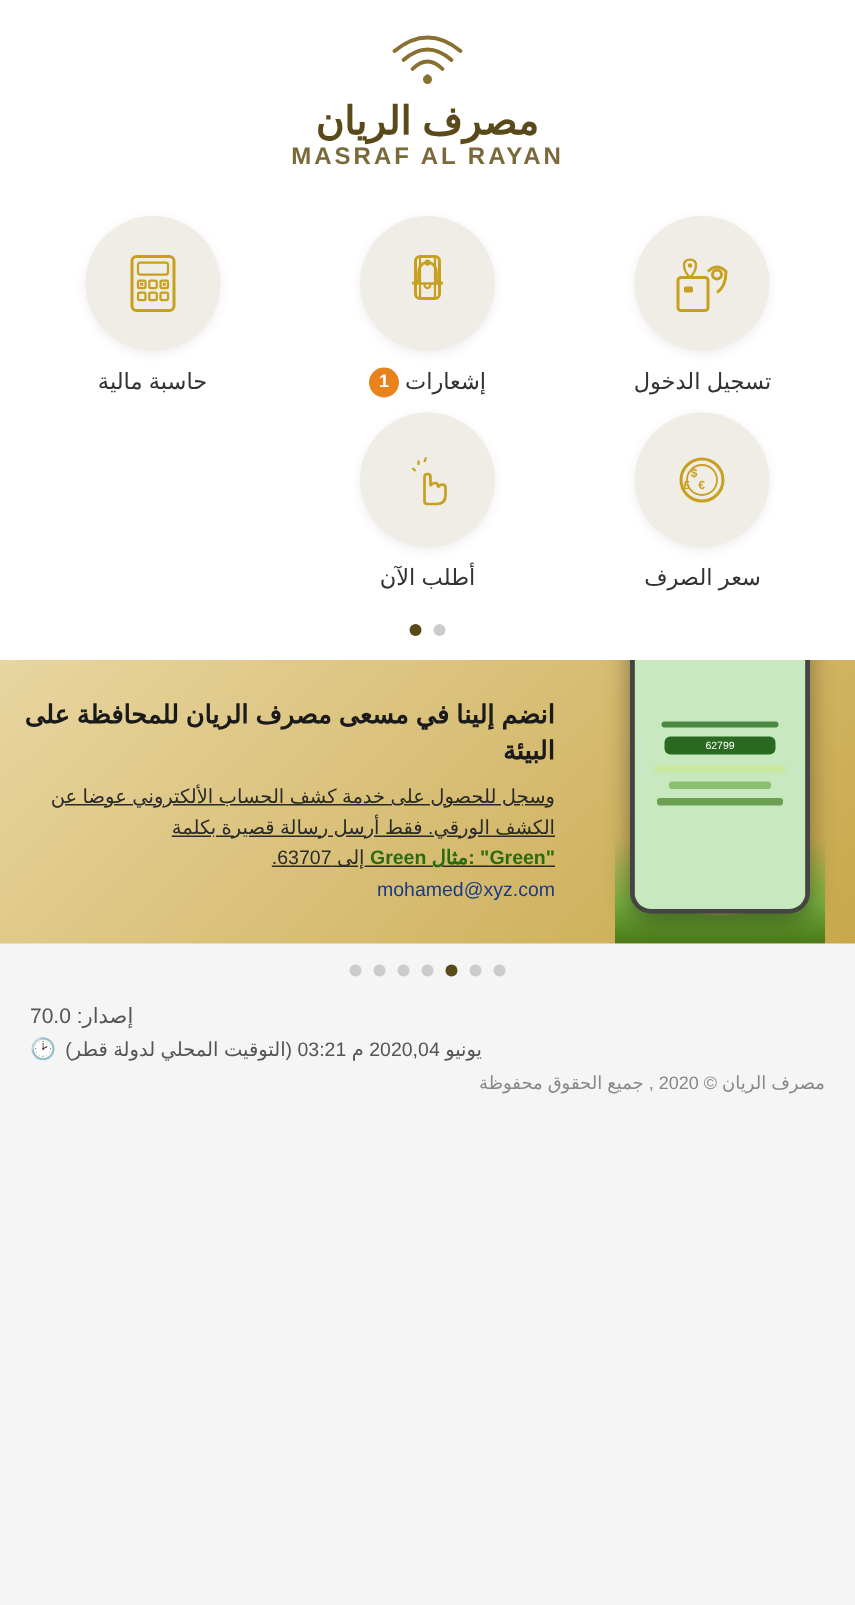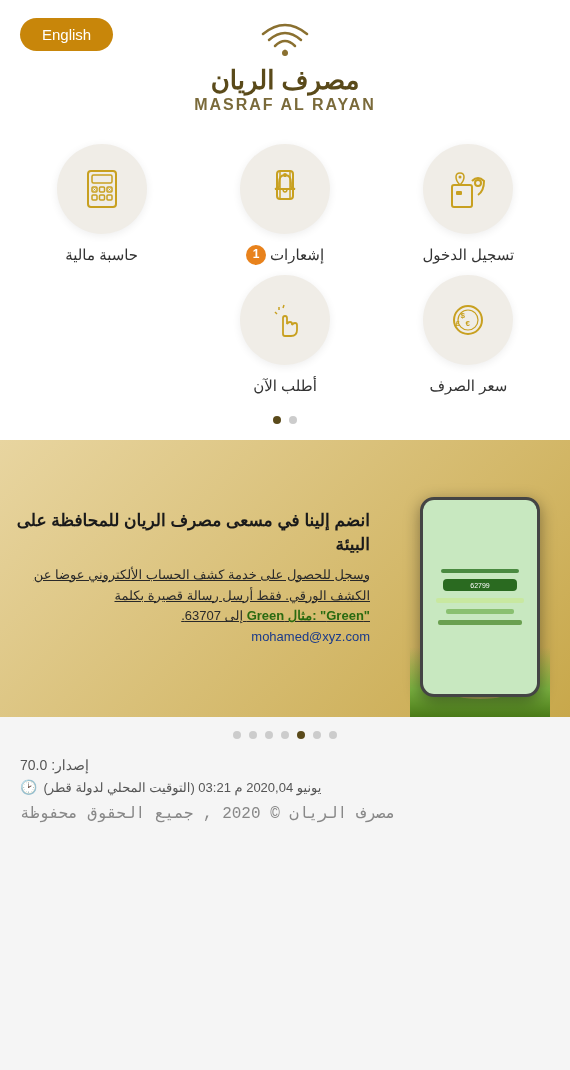--- a/index.html
+++ b/index.html
@@ -125,21 +125,21 @@
       border-radius: 50%;
       background: #ccc;
     }
     .dot.active {
       background: #5a4a1a;
     }
 
     
     .banner {
       width: 570px;
-      height: 277px;
+      height: 189px;
       background: linear-gradient(135deg, #e8d5a0 0%, #c8a84b 100%);
       position: relative;
       overflow: hidden;
       display: flex;
       align-items: stretch;
     }
     .banner-left {
       flex: 0 0 180px;
       display: flex;
       align-items: flex-end;
@@ -236,33 +236,31 @@
       direction: ltr;
       font-size: 13px;
       color: #555;
       margin-bottom: 8px;
     }
     .time-icon {
       color: #888;
       font-size: 14px;
     }
     .copyright {
-      font-size: 16px;
+      font-size: 12px;
       color: #888;
-      text-align: left;
+      text-align: right;
       padding-bottom: 10px;
       direction: rtl;
-      font-family: Liberation Mono, monospace;
     }
   </style>
 </head>
 <body>
 
 <div class="header">
-  <button class="english-btn">English</button>
   <div class="logo-container">
 
     <svg class="logo-icon" viewBox="0 0 60 45">
 
       <path d="M30 38 Q30 35 30 35" stroke="#8a7030" stroke-width="3" fill="none" stroke-linecap="round"></path>
       <circle cx="30" cy="37" r="3" fill="#8a7030"></circle>
       <path d="M20 30 Q30 20 40 30" stroke="#8a7030" stroke-width="2.5" fill="none" stroke-linecap="round"></path>
       <path d="M14 24 Q30 10 46 24" stroke="#8a7030" stroke-width="2.5" fill="none" stroke-linecap="round"></path>
       <path d="M8 18 Q30 0 52 18" stroke="#8a7030" stroke-width="2.5" fill="none" stroke-linecap="round"></path>
     </svg>

